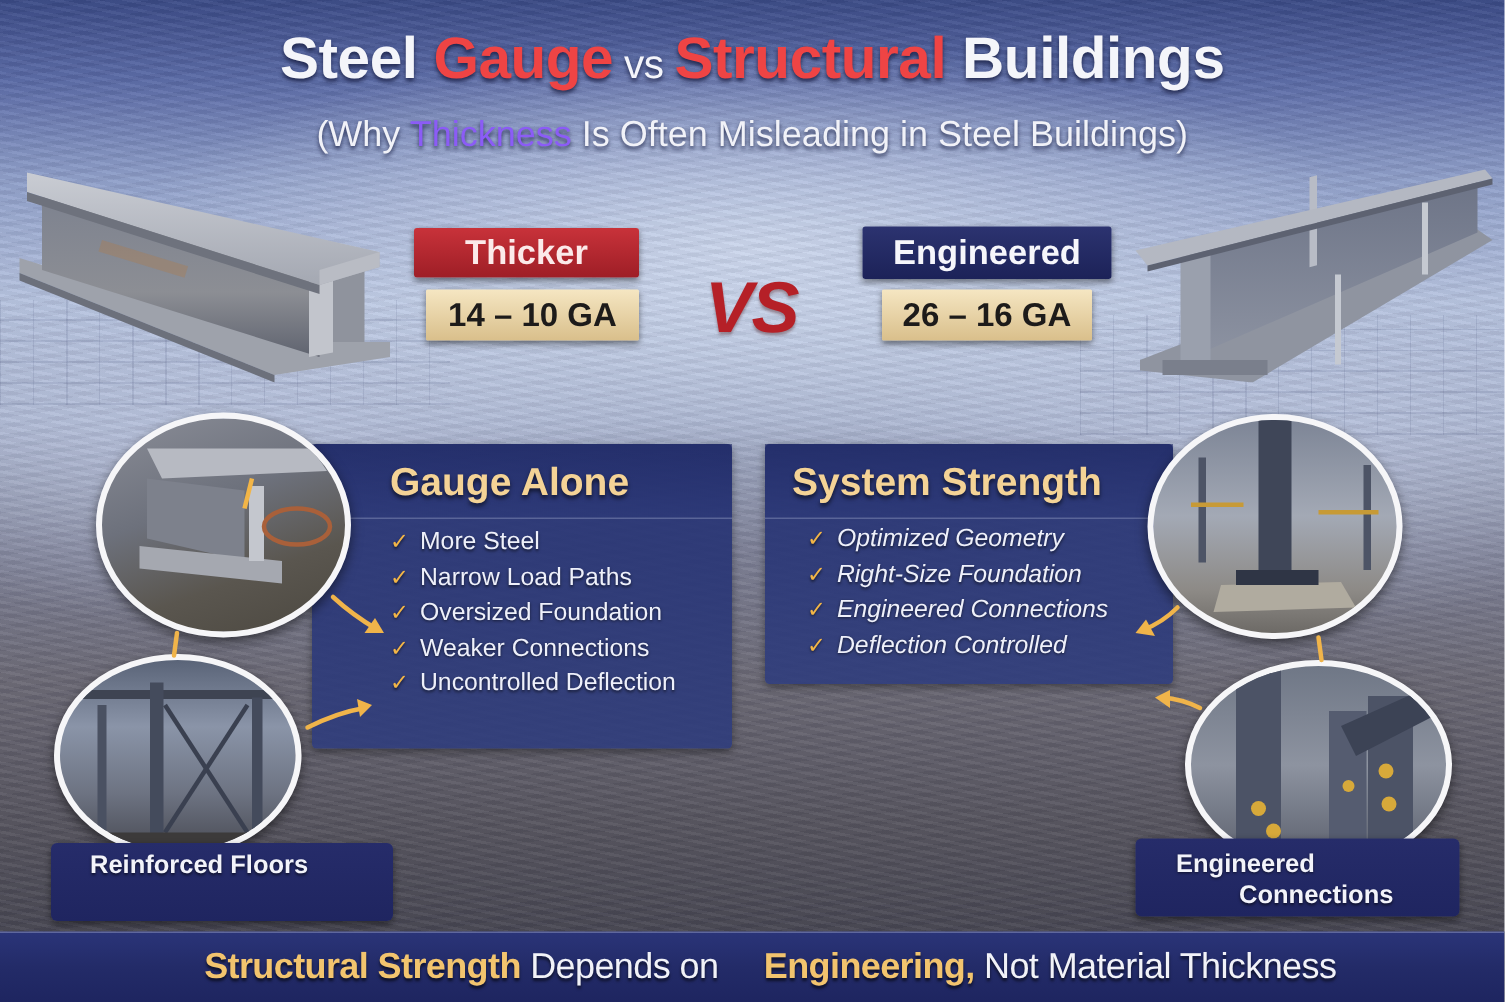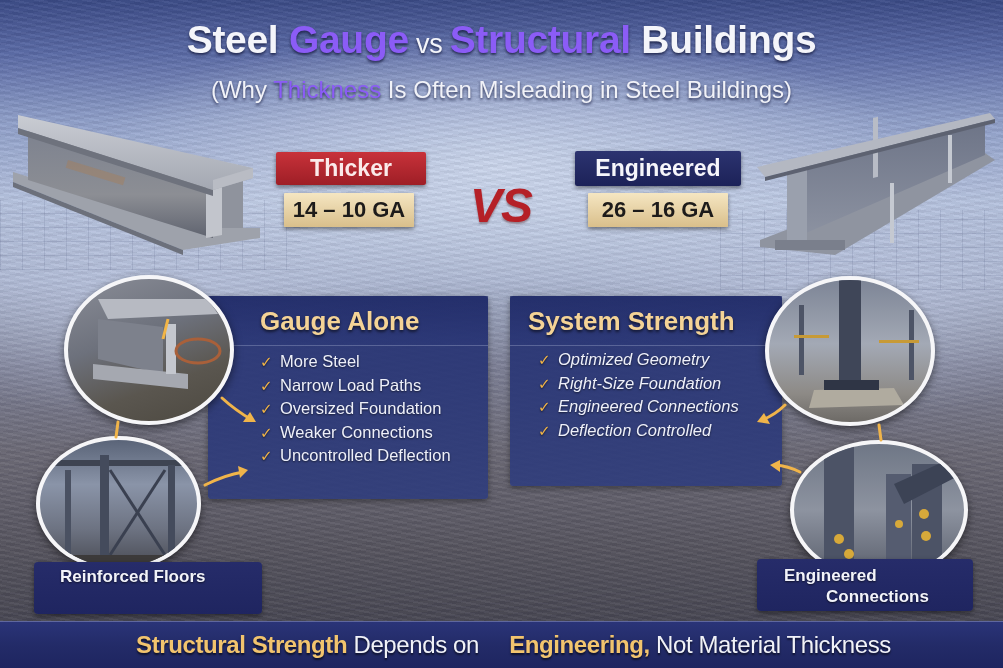--- a/index.html
+++ b/index.html
@@ -29,21 +29,21 @@
       opacity: 0.7;
     }
     .title {
       position: absolute; left: 0; right: 0; top: 18px;
       text-align: center;
       font-size: 39px; font-weight: bold;
       color: #f4f5fa;
       text-shadow: 0 2px 3px rgba(20,25,60,0.8);
       letter-spacing: -0.3px;
     }
-    .title .gold { color: #8b5cf6; }
+    .title .gold { color: #ef4444; }
     .title .vs { font-weight: normal; font-size: 27px; }
     .subtitle {
       position: absolute; left: 0; right: 0; top: 76px;
       text-align: center;
       font-size: 24px; color: #f1f2f8;
       text-shadow: 0 2px 3px rgba(20,25,60,0.8);
     }
     .subtitle .gold { color: #8b5cf6; }
 
     
@@ -203,39 +203,39 @@
 
     <polygon points="42,65 62,65 62,140 42,140" fill="#9aa0ad"></polygon>
     <polygon points="30,135 100,135 100,145 30,145" fill="#7a7f8c"></polygon>
 
     <polygon points="12,62 245,8 250,14 20,72" fill="#b4b8c2"></polygon>
     <polygon points="20,72 250,14 250,18 20,76" fill="#5d6271"></polygon>
   </svg>
 </div>
 
 <div class="tag tag-red" style="left:276px;top:152px;width:150px;height:33px;font-size:23px;line-height:33px;">Thicker</div>
-<div class="tag tag-gold" style="left:284px;top:193px;width:130px;height:34px;font-size:22px;line-height:34px;">14 – 10 GA</div>
+<div class="tag tag-gold" style="left:284px;top:193px;width:142px;height:34px;font-size:22px;line-height:34px;">14 – 10 GA</div>
 
 <div class="vs-big">VS</div>
 
 <div class="tag tag-navy" style="left:575px;top:151px;width:166px;height:35px;font-size:23px;line-height:35px;">Engineered</div>
 <div class="tag tag-gold" style="left:588px;top:193px;width:140px;height:34px;font-size:22px;line-height:34px;">26 – 16 GA</div>
 
 <div class="panel" style="left:208px;top:296px;width:280px;height:203px;">
   <div class="panel-head" style="padding-left:52px;">Gauge Alone</div>
   <ul style="padding-left:52px;padding-top:6px;">
     <li><span class="check">✓</span><span>More Steel</span></li>
     <li><span class="check">✓</span><span>Narrow Load Paths</span></li>
     <li><span class="check">✓</span><span>Oversized Foundation</span></li>
     <li><span class="check">✓</span><span>Weaker Connections</span></li>
     <li><span class="check">✓</span><span>Uncontrolled Deflection</span></li>
   </ul>
 </div>
 
-<div class="panel" style="left:510px;top:296px;width:272px;height:190px;">
+<div class="panel" style="left:510px;top:296px;width:272px;height:160px;">
   <div class="panel-head" style="padding-left:18px;">System Strength</div>
   <ul style="padding-left:28px;padding-top:4px;font-style:italic;">
     <li><span class="check">✓</span><span>Optimized Geometry</span></li>
     <li><span class="check">✓</span><span>Right-Size Foundation</span></li>
     <li><span class="check">✓</span><span>Engineered Connections</span></li>
     <li><span class="check">✓</span><span>Deflection Controlled</span></li>
   </ul>
 </div>
 
 <div class="circle" style="left:64px;top:275px;width:170px;height:150px;background:linear-gradient(160deg,#8a8d97 0%,#6d717c 40%,#5a564f 70%,#4c4840 100%);">

